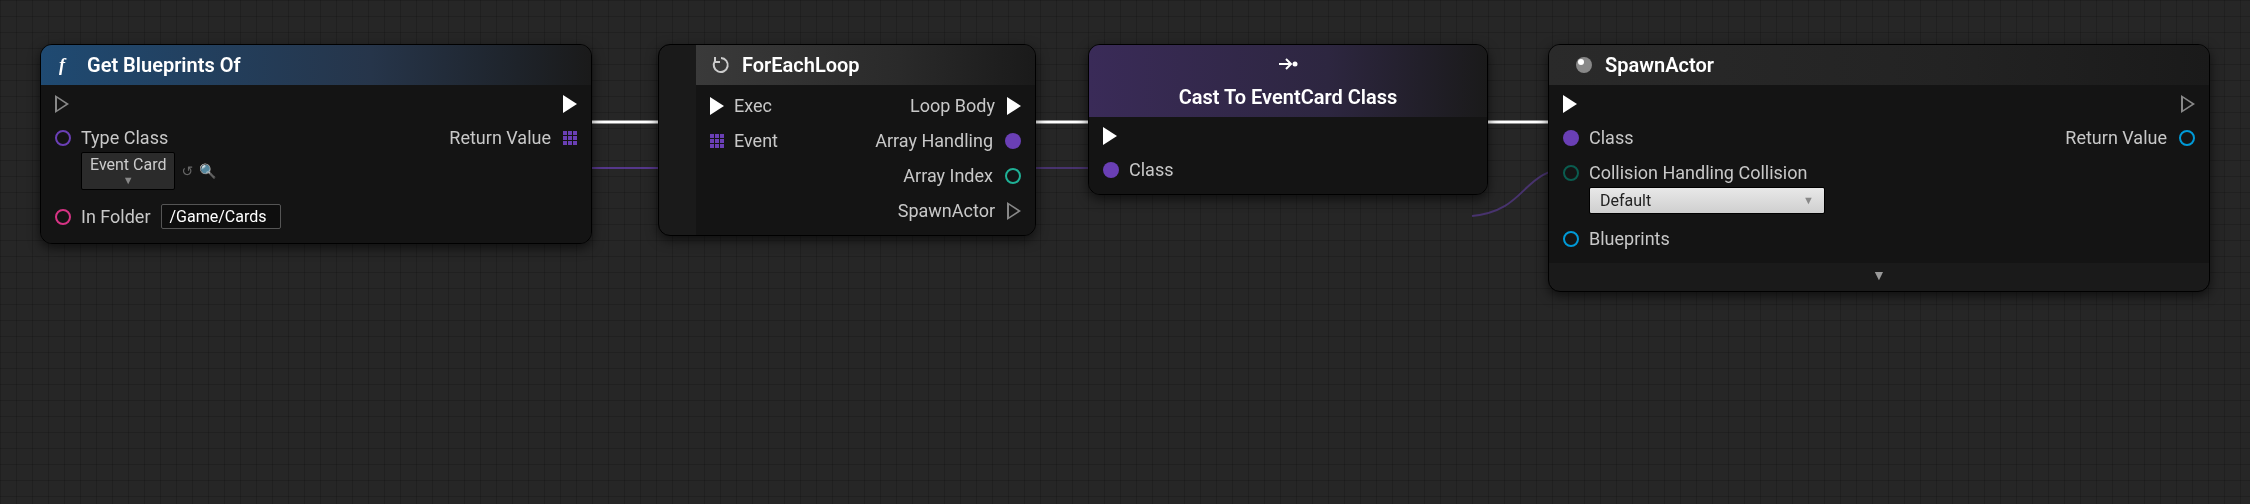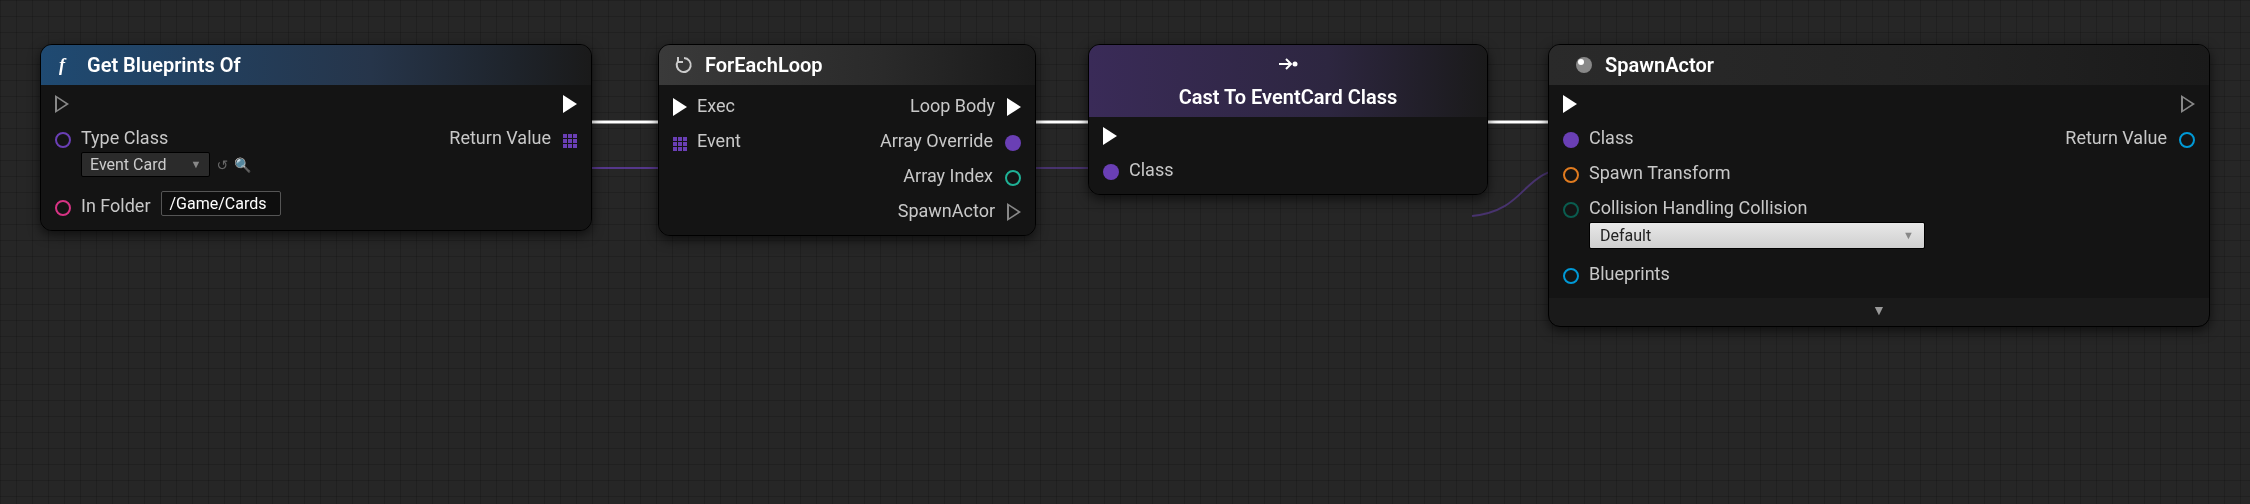--- a/index.html
+++ b/index.html
@@ -41,21 +41,21 @@
   .hdr-spawn { background: linear-gradient(90deg, #2a2a2a 0%, #232323 60%, #1a1a1a 100%); padding-left: 24px; }
   .node-body {
     display: flex;
     justify-content: space-between;
     padding: 10px 14px 14px 14px;
     gap: 30px;
     background: #141414;
   }
   .col { display: flex; flex-direction: column; gap: 14px; min-width: 140px; }
   .col.right { align-items: flex-end; }
-  .pin { display: flex; align-items: flex-end; gap: 10px; white-space: nowrap; color: #c8c8c8; }
+  .pin { display: flex; align-items: center; gap: 10px; white-space: nowrap; color: #c8c8c8; }
   .pin.right { flex-direction: row-reverse; gap: 12px; }
   .pin-exec {
     width: 0; height: 0;
     border-top: 9px solid transparent;
     border-bottom: 9px solid transparent;
     border-left: 14px solid #fff;
     display: inline-block;
   }
   .pin-exec.hollow { border-left-color: transparent; position: relative; }
   .pin-exec.hollow::before {
@@ -81,30 +81,30 @@
   .pin-array { width:14px; height:14px; display:inline-grid; grid-template-columns:1fr 1fr 1fr; grid-template-rows:1fr 1fr 1fr; gap:1px; }
   .pin-array span { background: currentColor; }
   .c-class { color: #6a3fb5; }
   .c-string { color: #d63384; }
   .c-int { color: #1fb196; }
   .c-object { color: #0099d6; }
   .c-transform { color: #e07b1f; }
   .sub { display:flex; align-items:center; gap:6px; margin-top:4px; margin-left:26px; }
   .select-box {
     background: #2b2b2b; border:1px solid #000; border-radius:2px;
-    color:#ccc; padding:2px 8px; font-size:16px; display:flex; align-items:center; gap:24px;
+    color:#ccc; padding:2px 8px; font-size:16px; display:flex; align-items:center; gap:0;flex-direction:column;
   }
   .text-box {
     background: #0e0e0e; border:1px solid #555; border-radius:2px;
     color:#ffffff; padding:2px 8px; font-size:16px; min-width:120px;
   }
   .dropdown-wide {
     background: linear-gradient(#e8e8e8,#cfcfcf); border:1px solid #000; border-radius:2px;
     color:#222; padding:3px 10px; font-size:16px; display:flex; align-items:center; justify-content:space-between;
-    width: 336px;
+    width: 236px;
     gap: 8px;
   }
   .expand-arrow { text-align:center; color:#999; padding:4px 0 8px 0; font-size:14px; }
   .hdr-icon { width:22px; height:22px; display:flex; align-items:center; justify-content:center; flex-shrink:0; }
   .tiny-arrow { font-size:11px; color:#888; }
   .reset-icon { color:#666; font-size:14px; }
   .search-icon { color:#666; font-size:14px; }
 </style>
 </head>
 <body>
@@ -167,21 +167,21 @@
             <span></span>
             <span></span>
             <span></span>
           </span>
         <span>Return Value</span>
       </div>
     </div>
   </div>
 </div>
 
-<div class="node" style="left:658px; top:44px; width:378px;">
+<div class="node" style="left:658px; top:44px; width:378px;padding-left:37px;">
   <div class="node-header hdr-macro">
     <span class="hdr-icon">
       <svg width="20" height="20" viewBox="0 0 20 20">
           <path d="M10 3 a7 7 0 1 1 -6 3" stroke="#ccc" stroke-width="2" fill="none"></path>
           <path d="M4 2 l0 5 l5 0" stroke="#ccc" stroke-width="2" fill="none"></path>
         </svg>
     </span>
     <span>ForEachLoop</span>
   </div>
   <div class="node-body">
@@ -205,21 +205,21 @@
         <span>Event</span>
       </div>
     </div>
     <div class="col right">
       <div class="pin right">
         <span class="pin-exec"></span>
         <span>Loop Body</span>
       </div>
       <div class="pin right">
         <span class="pin-dot solid c-class"></span>
-        <span>Array Override</span>
+        <span>Array Handling</span>
       </div>
       <div class="pin right">
         <span class="pin-dot hollow c-int"></span>
         <span>Array Index</span>
       </div>
       <div class="pin right">
         <span class="pin-exec hollow"></span>
         <span>SpawnActor</span>
       </div>
     </div>
@@ -261,24 +261,20 @@
   </div>
   <div class="node-body">
     <div class="col" style="min-width:320px;">
       <div class="pin">
           <span class="pin-exec"></span>
         </div>
       <div class="pin">
         <span class="pin-dot solid c-class"></span>
         <span>Class</span>
       </div>
-      <div class="pin">
-        <span class="pin-dot hollow c-transform"></span>
-        <span>Spawn Transform</span>
-      </div>
       <div>
         <div class="pin">
           <span class="pin-dot hollow c-int" style="color:#0a5c4f;"></span>
           <span>Collision Handling Collision</span>
         </div>
         <div class="sub">
           <span class="dropdown-wide">
             <span>Default</span>
             <span class="tiny-arrow">▼</span>
           </span>

